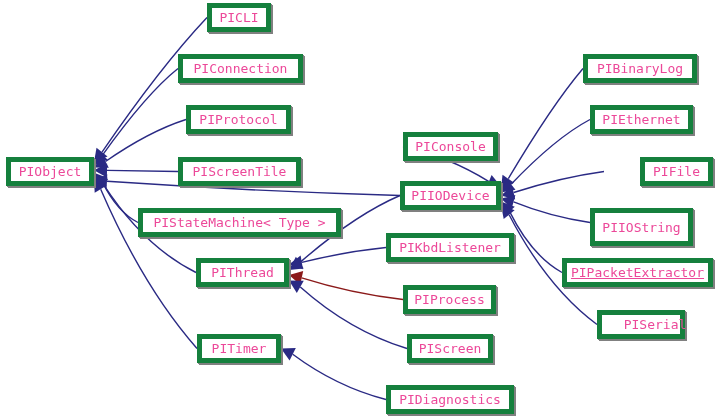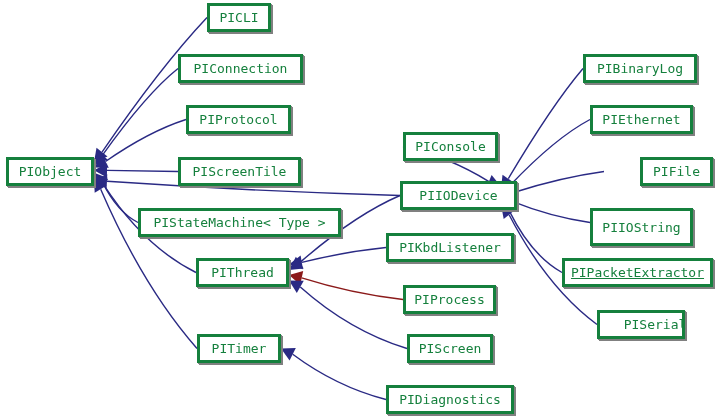--- a/index.html
+++ b/index.html
@@ -20,26 +20,26 @@
     left: 0;
     top: 0;
     width: 725px;
     height: 417px;
     pointer-events: none;
   }
   .node {
     position: absolute;
     box-sizing: border-box;
     background: #ffffff;
-    border: 3px solid #15803d;
+    border: 5px solid #15803d;
     box-shadow: 1px 1px 0 0 #808080, 2px 2px 0 0 #808080;
     display: flex;
     align-items: center;
     justify-content: center;
-    color: #15803d;
+    color: #ec4899;
     font-size: 13px;
     line-height: 1;
     letter-spacing: 0px;
     white-space: nowrap;
     z-index: 2;
   }
 </style>
 </head>
 <body>
 
@@ -113,21 +113,21 @@
       </div>
       <div class="node" style="left: 196px; top: 258px; width: 93px; height: 29px;">
         <span>PIThread</span>
       </div>
       <div class="node" style="left: 197px; top: 334px; width: 84px; height: 29px;">
         <span>PITimer</span>
       </div>
       <div class="node" style="left: 403px; top: 132px; width: 95px; height: 29px;">
         <span>PIConsole</span>
       </div>
-      <div class="node" style="left: 400px; top: 181px; width: 117px; height: 29px;">
+      <div class="node" style="left: 400px; top: 181px; width: 101px; height: 29px;">
         <span>PIIODevice</span>
       </div>
       <div class="node" style="left: 386px; top: 233px; width: 128px; height: 29px;">
         <span>PIKbdListener</span>
       </div>
       <div class="node" style="left: 403px; top: 285px; width: 93px; height: 29px;">
         <span>PIProcess</span>
       </div>
       <div class="node" style="left: 407px; top: 334px; width: 86px; height: 29px;">
         <span>PIScreen</span>

